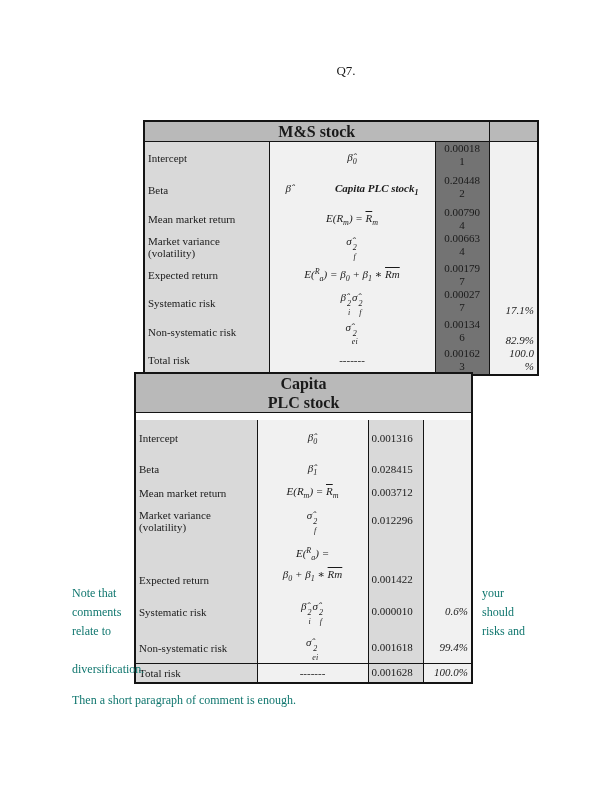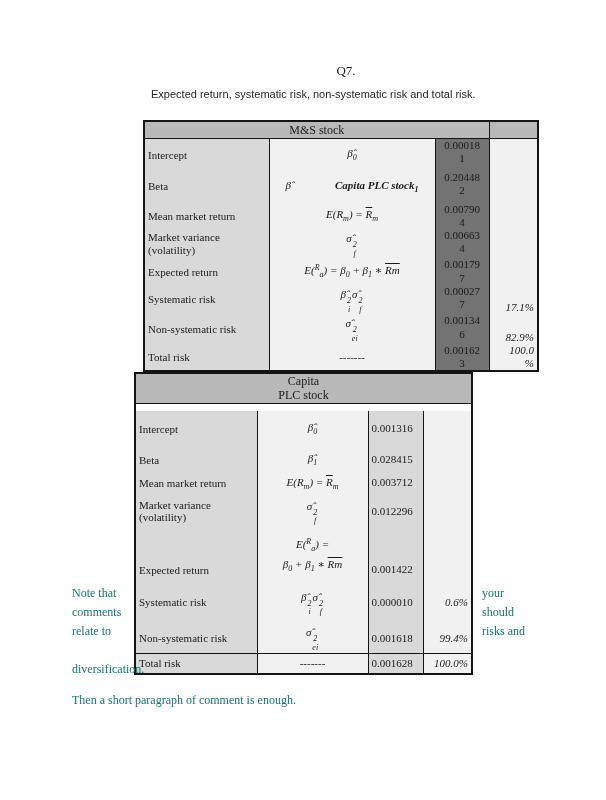--- a/index.html
+++ b/index.html
@@ -4,21 +4,21 @@
 <style>
   html,body{margin:0;padding:0;background:#fff;}
   .page{position:relative;width:606px;height:800px;background:#ffffff;overflow:hidden;
         font-family:"Liberation Serif","DejaVu Serif",serif;color:#1a1a1a;}
   .title{position:absolute;top:63px;left:0;width:606px;text-align:center;font-size:13px;margin-left:43px;}
   .subtitle{position:absolute;top:88px;left:151px;font-family:"Liberation Sans",sans-serif;
             font-size:11px;color:#262626;}
   table.tbl{border-collapse:collapse;table-layout:fixed;border:2px solid #141414;}
   .tbl th,.tbl td{border-left:1px solid #141414;border-right:1px solid #141414;
                   border-top:0;border-bottom:0;padding:0 3px;font-size:11px;overflow:hidden;}
-  .tbl th{background:#b9b9b9;border-bottom:1px solid #141414;font-size:12px;font-weight:normal;
+  .tbl th{background:#b9b9b9;border-bottom:1px solid #141414;font-size:16px;font-weight:bold;
           text-align:center;white-space:pre-line;line-height:1.2;height:16px;}
   .t1{position:absolute;left:143px;top:120px;width:394px;}
   .t2{position:absolute;left:134px;top:372px;width:337px;}
   .lbl{background:#d9d9d9;vertical-align:middle;text-align:left;padding-left:5px;line-height:1.12;}
   .frm{background:#f1f1f1;vertical-align:middle;text-align:center;font-style:italic;line-height:1.7;}
   .val{background:#737373;vertical-align:top;text-align:center;white-space:pre-line;
        line-height:1.2;padding-right:4px;}
   .pct{background:#f1f1f1;vertical-align:bottom;text-align:right;white-space:pre-line;
        line-height:1.2;padding-right:4px;font-style:italic;}
   .t2 .val{vertical-align:middle;text-align:left;background:#d9d9d9;}
@@ -42,21 +42,20 @@
   .noteR{left:482px;top:584px;}
   .noteB1{left:72px;top:660px;}
   .noteB2{left:72px;top:691px;}
 </style>
 </head>
 <body>
 
 <div class="page">
 
   <div class="title">Q7.</div>
-  <div class="subtitle">Expected return, systematic risk, non-systematic risk and total risk.</div>
 
   <table class="tbl t1">
     <colgroup>
         <col style="width:125px">
         <col style="width:166px">
         <col style="width:54px">
         <col style="width:49px">
       </colgroup>
     <tbody>
         <tr>

